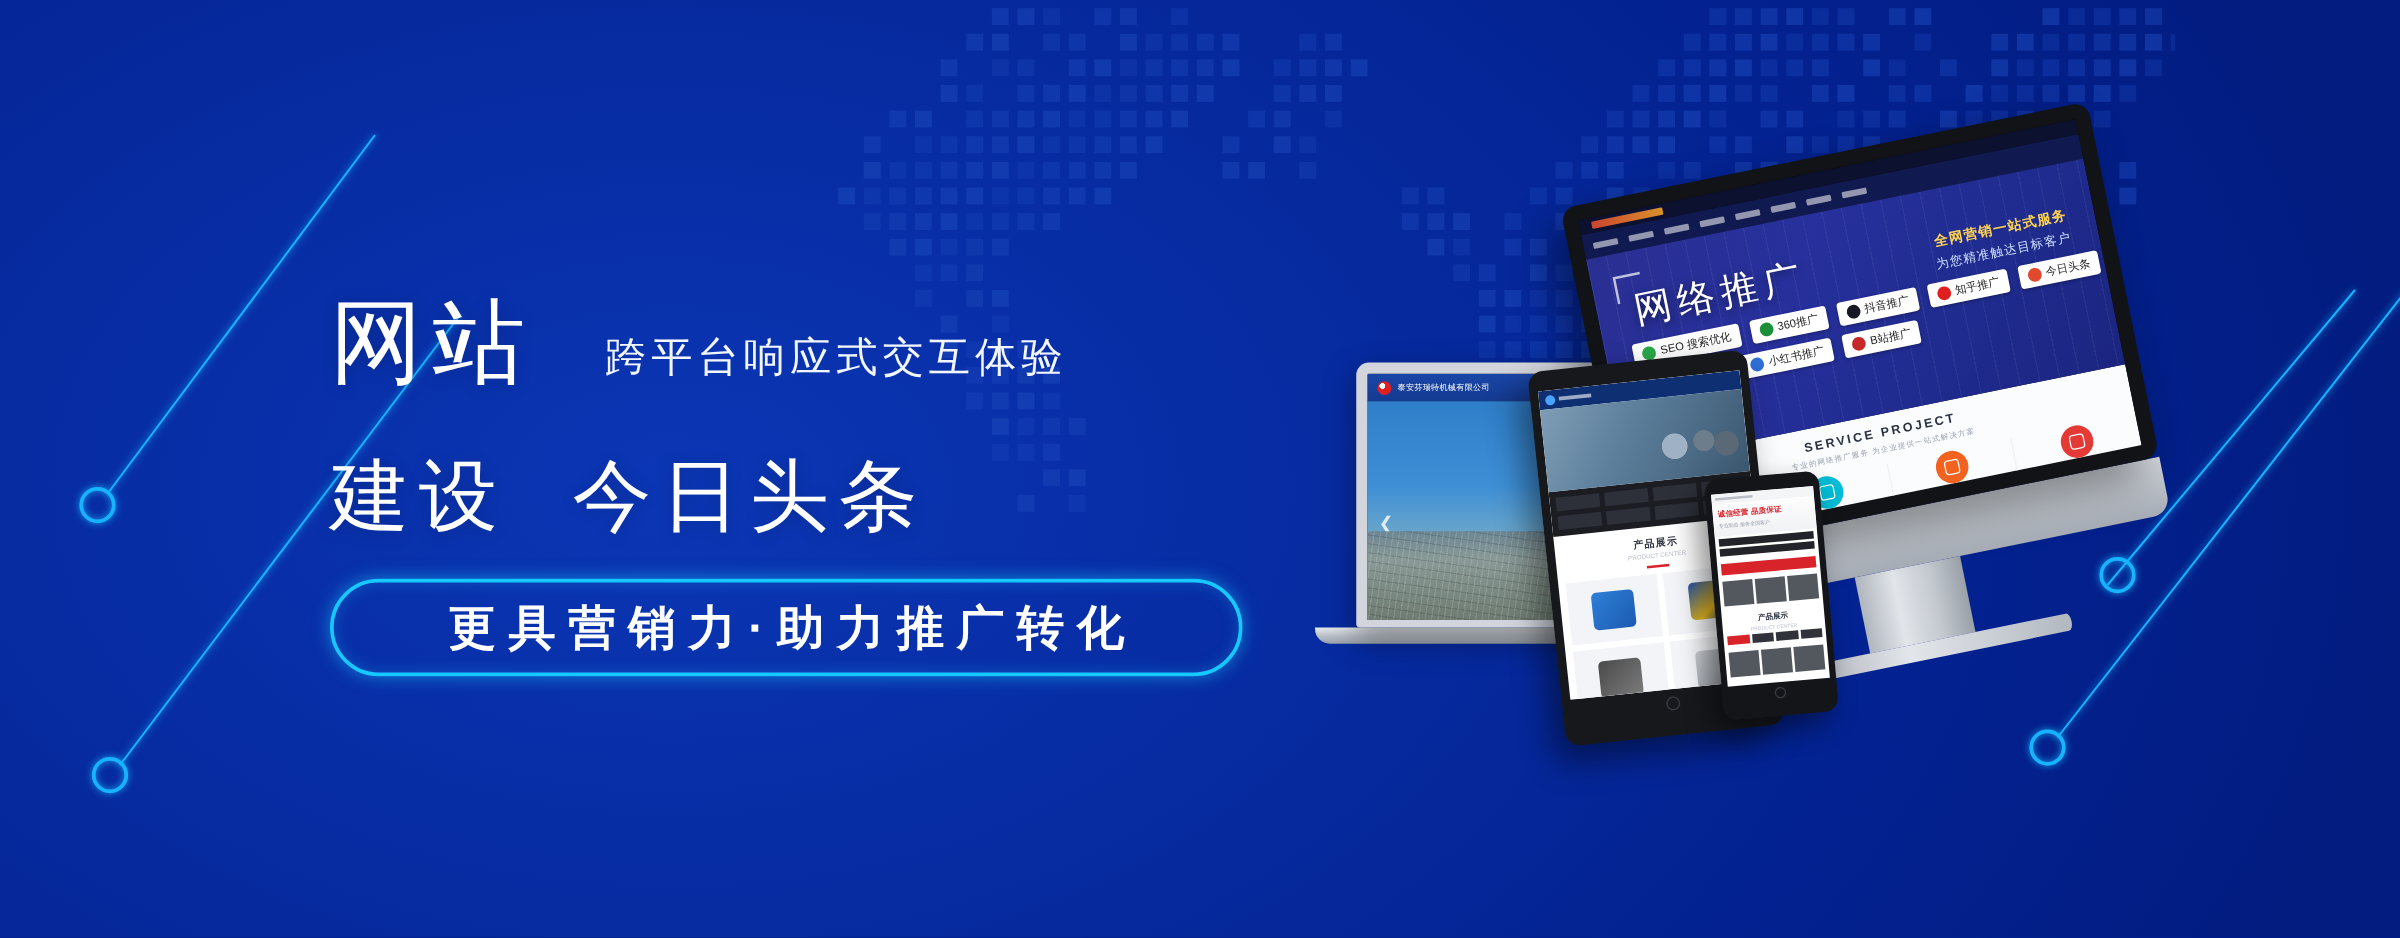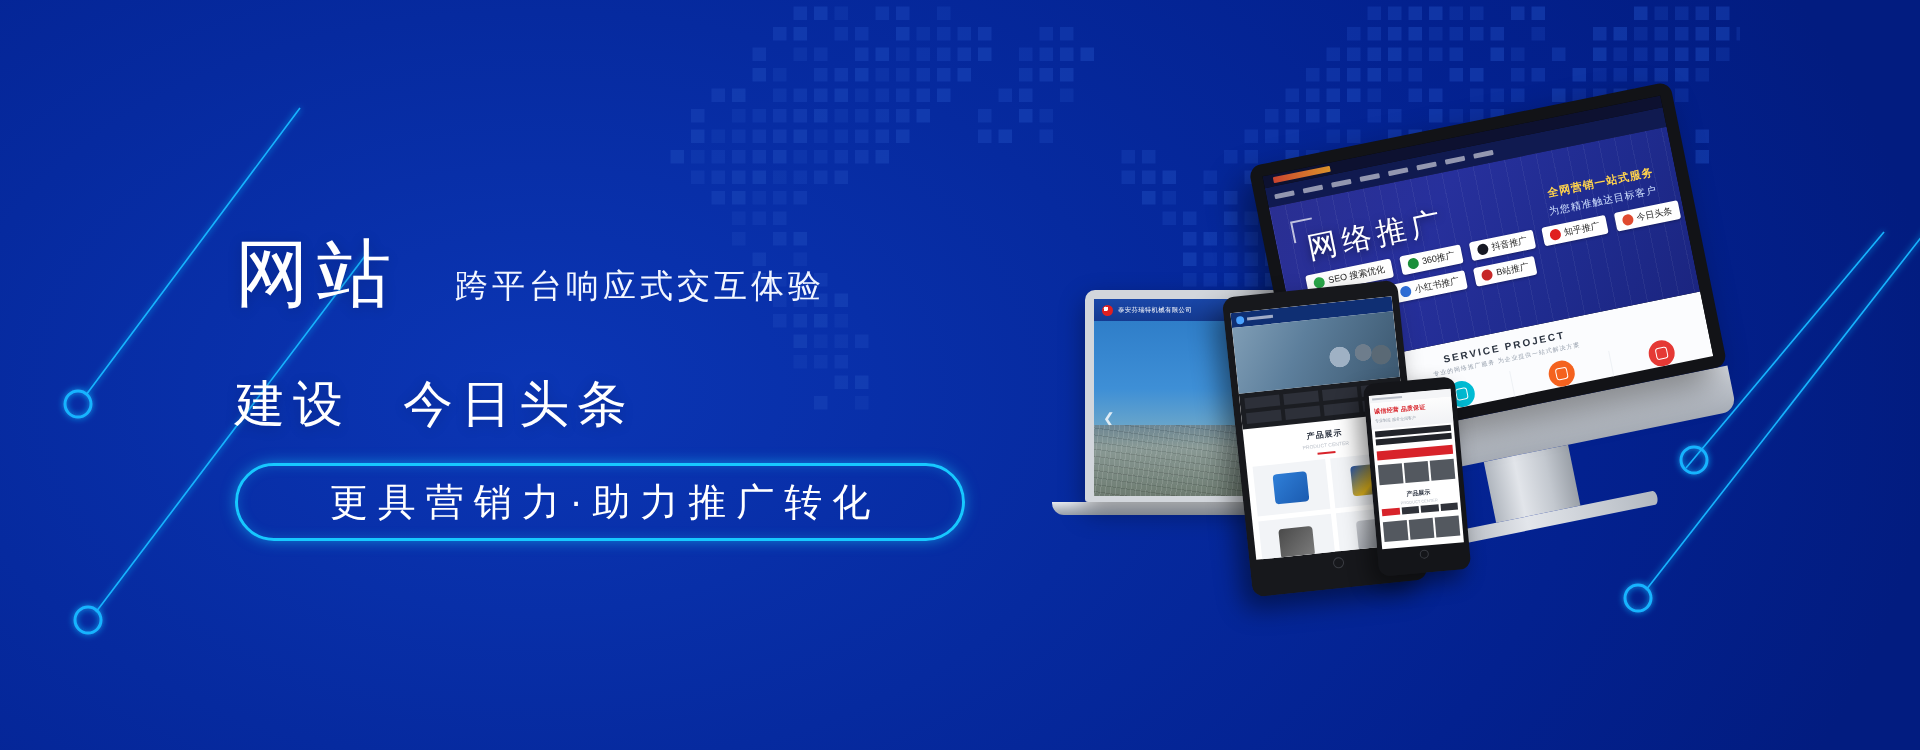--- a/index.html
+++ b/index.html
@@ -29,21 +29,21 @@
     opacity: .75;
     pointer-events: none;
   }
 
   
   .netlines { position: absolute; inset: 0; pointer-events: none; }
 
   
   .copy {
     position: absolute;
-    left: 235px;
+    left: 264px;
     top: 215px;
     width: 860px;
   }
   .row-1 {
     display: flex;
     align-items: flex-end;
     gap: 56px;
     height: 96px;
   }
   .big {
@@ -64,42 +64,42 @@
     white-space: nowrap;
     font-weight: 400;
   }
   .row-2 {
     margin-top: 22px;
     display: flex;
     align-items: flex-end;
     gap: 52px;
     height: 96px;
   }
-  .row-2 .big { font-size: 50px; }
+  .row-2 .big { font-size: 63px; }
 
   
   .pill {
     margin-top: 34px;
     width: 730px;
     height: 78px;
     border: 3px solid #17c8ff;
     border-radius: 39px;
     display: flex;
     align-items: center;
     justify-content: center;
     box-shadow: 0 0 14px rgba(23,200,255,.55),
                 inset 0 0 12px rgba(23,200,255,.25);
   }
   .pill span {
     color: #ffffff;
     font-size: 38px;
     letter-spacing: 10px;
     text-indent: 10px;
     white-space: nowrap;
-    font-weight: 400;
+    font-weight: 700;
     text-align: right;
   }
 
   
   .devices {
     position: absolute;
     left: 1085px;
     top: 120px;
     width: 800px;
     height: 520px;

